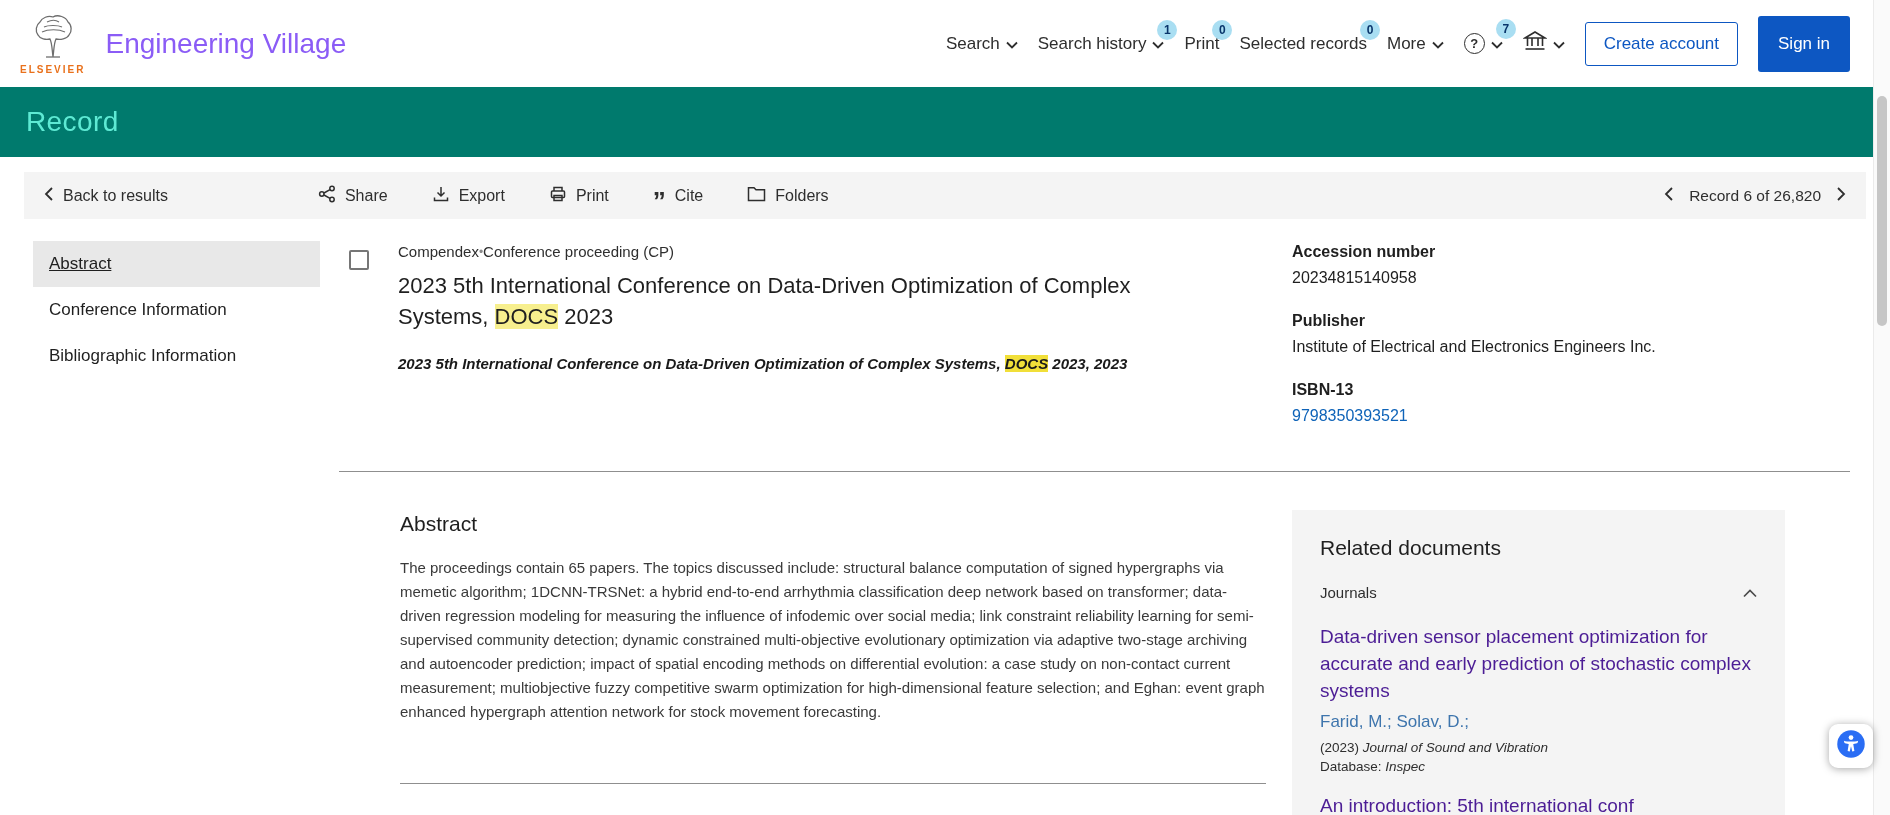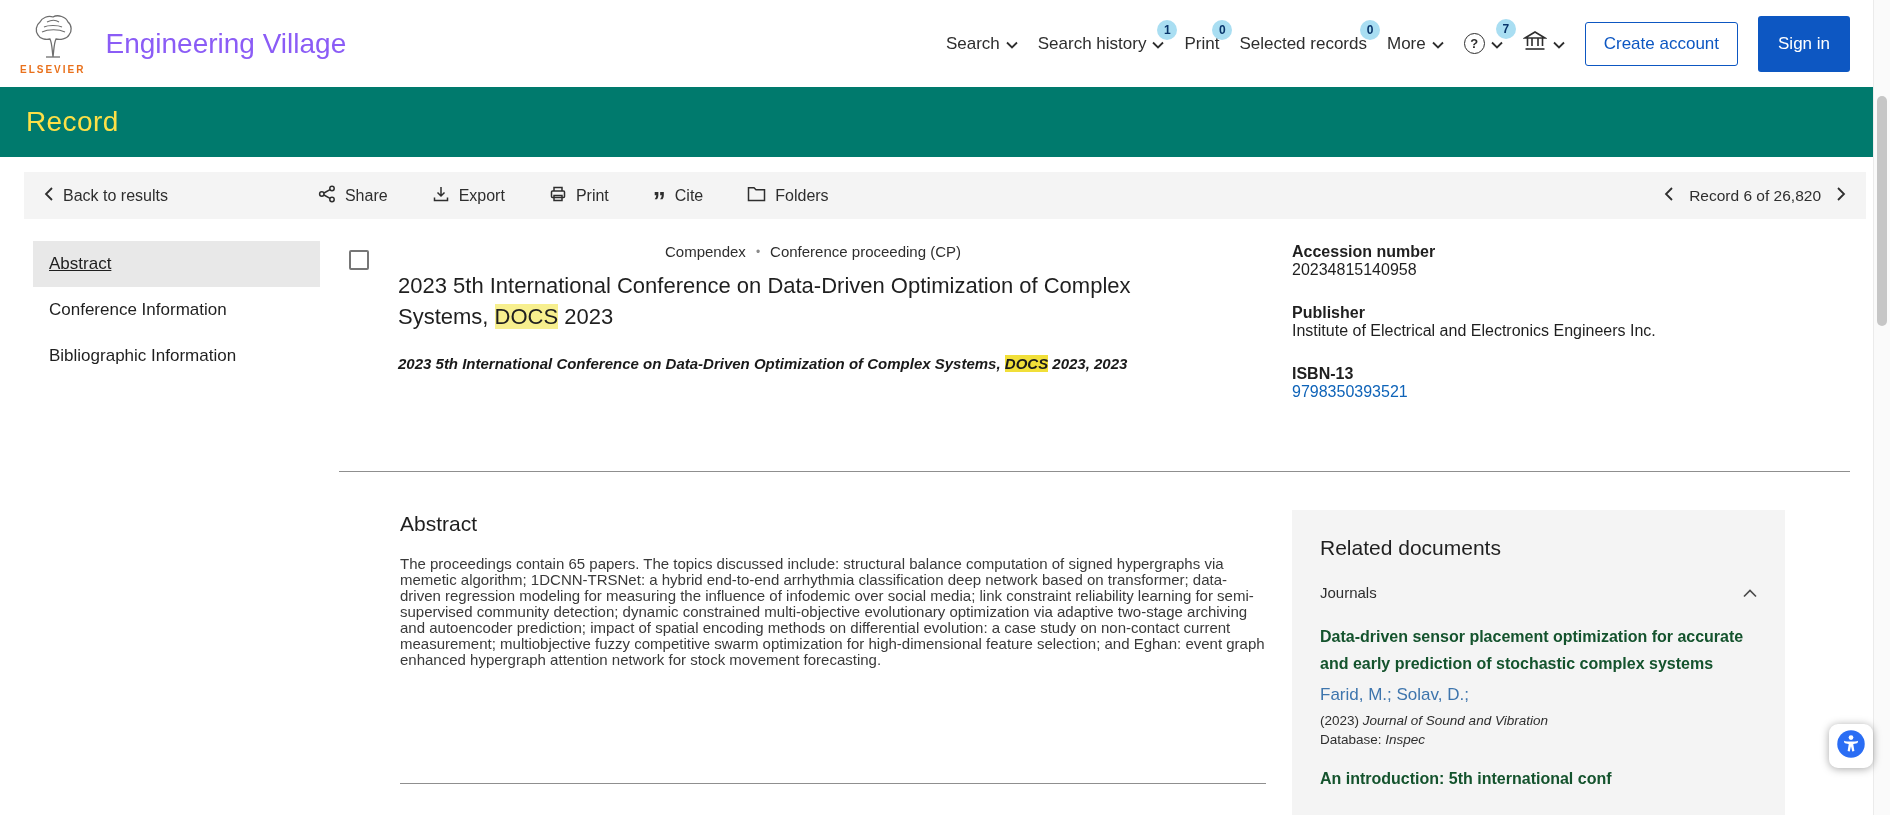--- a/index.html
+++ b/index.html
@@ -19,21 +19,21 @@
            display:flex; align-items:center; justify-content:center; }
   .help-circle { width:21px; height:21px; border:1.6px solid #2e2e2e; border-radius:50%;
                  display:flex; align-items:center; justify-content:center; font-size:13px; font-weight:700; }
   .btn-outline { height:44px; padding:0 18px; font-size:17px; font-family:inherit; color:#0d57c2;
                  background:#fff; border:1px solid #0d57c2; border-radius:3px; cursor:pointer; }
   .btn-solid { height:56px; padding:0 20px; font-size:17px; font-family:inherit; color:#fff;
                background:#0d57c2; border:none; border-radius:3px; cursor:pointer;text-align:right; }
 
   
   .banner { height:70px; background:#007a6d; display:flex; align-items:center; padding-left:26px; }
-  .banner h1 { margin:0; font-size:28px; font-weight:400; color:#fde047; letter-spacing:.4px; }
+  .banner h1 { margin:0; font-size:28px; font-weight:400; color:#5eead4; letter-spacing:.4px; }
 
   
   .toolbar { margin:15px 24px 0; height:47px; background:#f4f4f4; display:flex; align-items:center;
              padding:0 20px; font-size:16px; color:#2e2e2e; }
   .tb-back { display:flex; align-items:center; gap:10px; cursor:pointer; }
   .tb-actions { display:flex; gap:44px; margin-left:150px; }
   .tb-action { display:flex; align-items:center; gap:9px; cursor:pointer; }
   .cite-glyph { font-size:26px; font-weight:700; color:#2e2e2e; line-height:.6; transform:translateY(6px); display:inline-block; }
   .tb-pager { margin-left:auto; display:flex; align-items:center; gap:16px; font-size:15.5px; }
   .tb-pager svg { cursor:pointer; }
@@ -41,45 +41,45 @@
   
   .sidebar { position:absolute; top:241px; left:33px; width:287px; font-size:17px; color:#1f1f1f; }
   .side-item { padding:13px 16px; cursor:pointer; }
   .side-item.active { background:#e8e8e8; }
   .side-item.active span { text-decoration:underline; }
 
   .checkbox { position:absolute; top:250px; left:349px; width:20px; height:20px;
               border:2px solid #767676; border-radius:2px; background:#fff; cursor:pointer; }
 
   .record-head { position:absolute; top:243px; left:398px; width:830px; }
-  .meta-line { display:flex; align-items:center; gap:10px; font-size:15px; color:#2e2e2e;justify-content:center; }
+  .meta-line { display:flex; align-items:center; font-size:15px; color:#2e2e2e; }
   .dot { color:#8a8a8a; font-size:12px; }
   .title { margin-top:10px; font-size:22px; line-height:31px; font-weight:400; color:#1f1f1f; max-width:812px; }
   .hl-title { background:#f7ef8e; }
   .subtitle { margin-top:23px; font-size:15px; font-weight:700; font-style:italic; color:#1a1a1a; }
   .hl-sub { background:#f1df39; }
 
   .meta-col { position:absolute; top:243px; left:1292px; width:470px; font-size:16px; color:#1f1f1f; }
   .meta-block + .meta-block { margin-top:25px; }
   .meta-label { font-weight:700; }
-  .meta-value { }
+  .meta-value { margin-top:8px; }
   .link { color:#0e63b8; cursor:pointer; }
 
   .divider-main { position:absolute; top:471px; left:339px; width:1511px; border-top:1px solid #8f8f8f; }
   .abstract { position:absolute; top:512px; left:400px; width:866px; }
   .abs-heading { margin:0 0 20px; font-size:21px; font-weight:400; color:#1f1f1f; }
-  .abs-text { font-size:15px; line-height:16px; color:#3a3a3a; }
+  .abs-text { font-size:15px; line-height:24px; color:#3a3a3a; }
   .divider-sub { position:absolute; top:783px; left:400px; width:866px; border-top:1px solid #8f8f8f; }
 
   .related { position:absolute; top:510px; left:1292px; width:493px; height:430px;
              background:#f4f4f4; padding:26px 28px; }
   .rel-heading { margin:0; font-size:21px; font-weight:400; color:#1f1f1f; }
   .rel-group { margin-top:24px; display:flex; align-items:center; justify-content:space-between;
                font-size:15px; color:#2e2e2e; cursor:pointer; }
-  .rel-title { margin-top:22px; font-size:16px; font-weight:700; color:#14532d; line-height:27px; cursor:pointer; }
+  .rel-title { margin-top:22px; font-size:19px; font-weight:400; color:#4c1d95; line-height:27px; cursor:pointer; }
   .rel-authors { margin-top:8px; font-size:17px; color:#3e75ad; cursor:pointer; }
   .rel-cite { margin-top:8px; font-size:13.5px; color:#2e2e2e; }
   .rel-db { margin-top:4px; font-size:13.5px; color:#2e2e2e; }
   .rel-title.second { margin-top:18px; }
 
   .a11y-btn { position:absolute; top:724px; right:17px; width:44px; height:44px; background:#fff;
               border-radius:9px; box-shadow:0 1px 8px rgba(0,0,0,.35);
               display:flex; align-items:center; justify-content:center; cursor:pointer; z-index:6; }
 
   .scrollbar { position:absolute; top:0; right:0; width:17px; height:815px; background:#fafafa;

